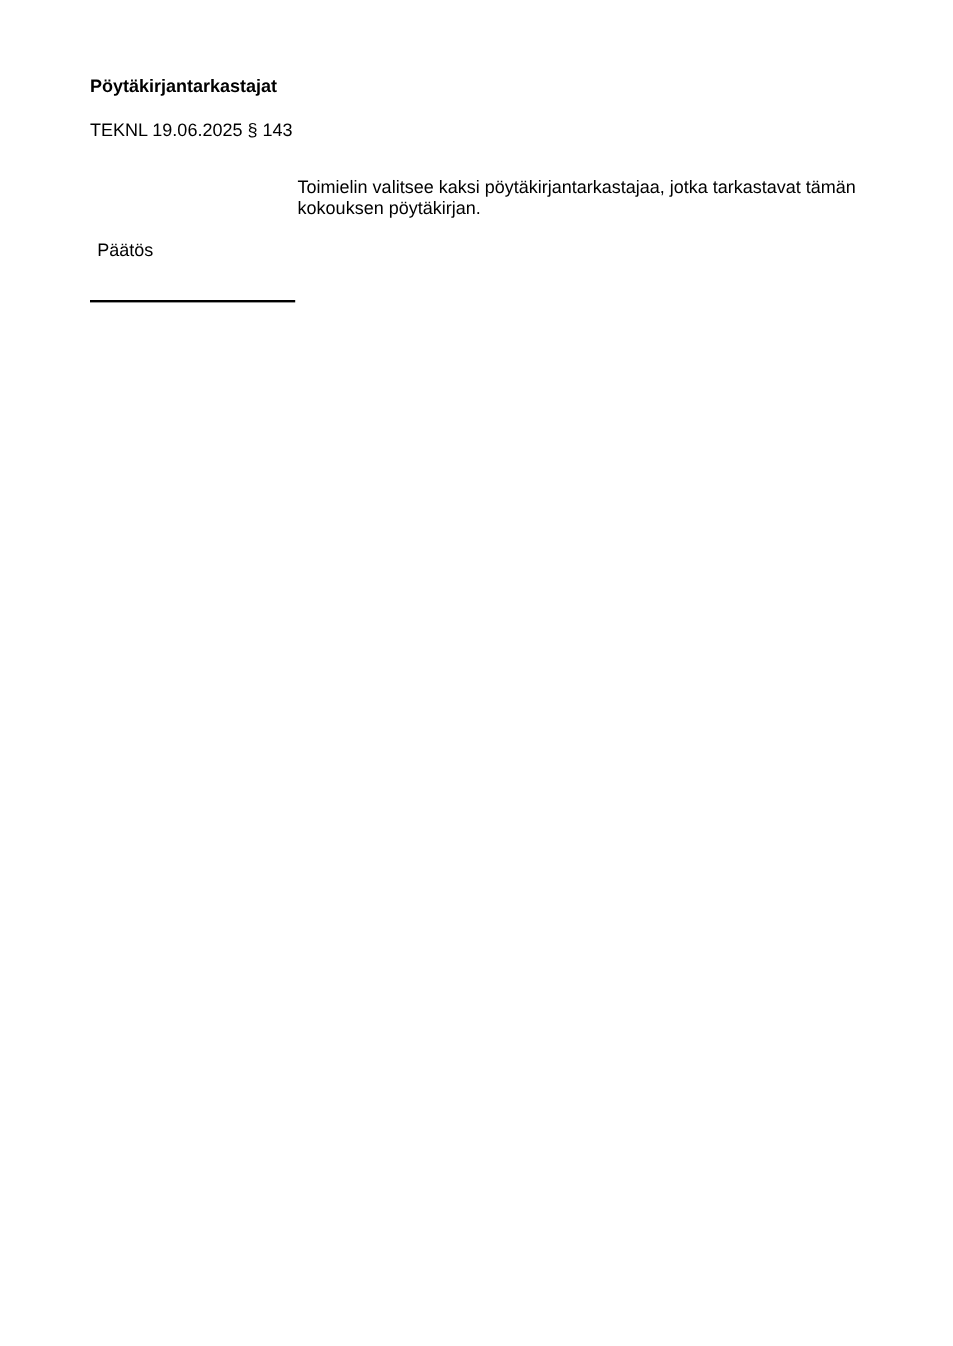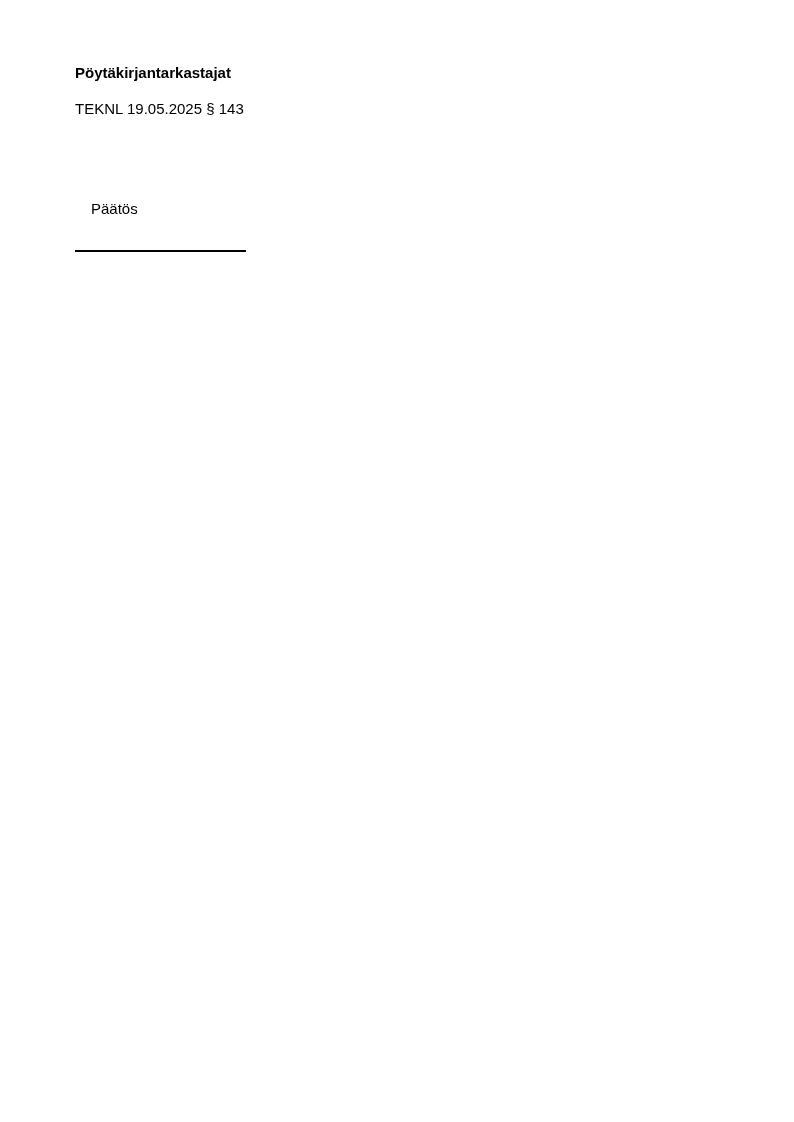--- a/index.html
+++ b/index.html
@@ -42,41 +42,42 @@
     text-align: left;
   }
   .proposal-paragraph {
     top: 148px;
   }
   .decision-paragraph {
     top: 200px;
   }
   .decision-label {
     position: absolute;
-    left: 91px;
+    left: 81px;
     top: 200px;
     white-space: nowrap;
   }
   .separator-rule {
     position: absolute;
     left: 75px;
     top: 250px;
     width: 171px;
     height: 0;
     border-top: 2px solid #000000;
   }
 </style>
 </head>
 <body>
 
 <div class="page">
 
   <h1 class="doc-title">Pöytäkirjantarkastajat</h1>
 
-  <div class="doc-reference">TEKNL 19.05.2025 § 143</div>
+  <div class="doc-reference">TEKNL 19.06.2025 § 143</div>
 
+  <p class="doc-paragraph proposal-paragraph">Toimielin valitsee kaksi pöytäkirjantarkastajaa, jotka tarkastavat tämän kokouksen pöytäkirjan.</p>
 
   <div class="decision-label">Päätös</div>
 
 
   <div class="separator-rule"></div>
 
 </div>
 
 </body></html>

